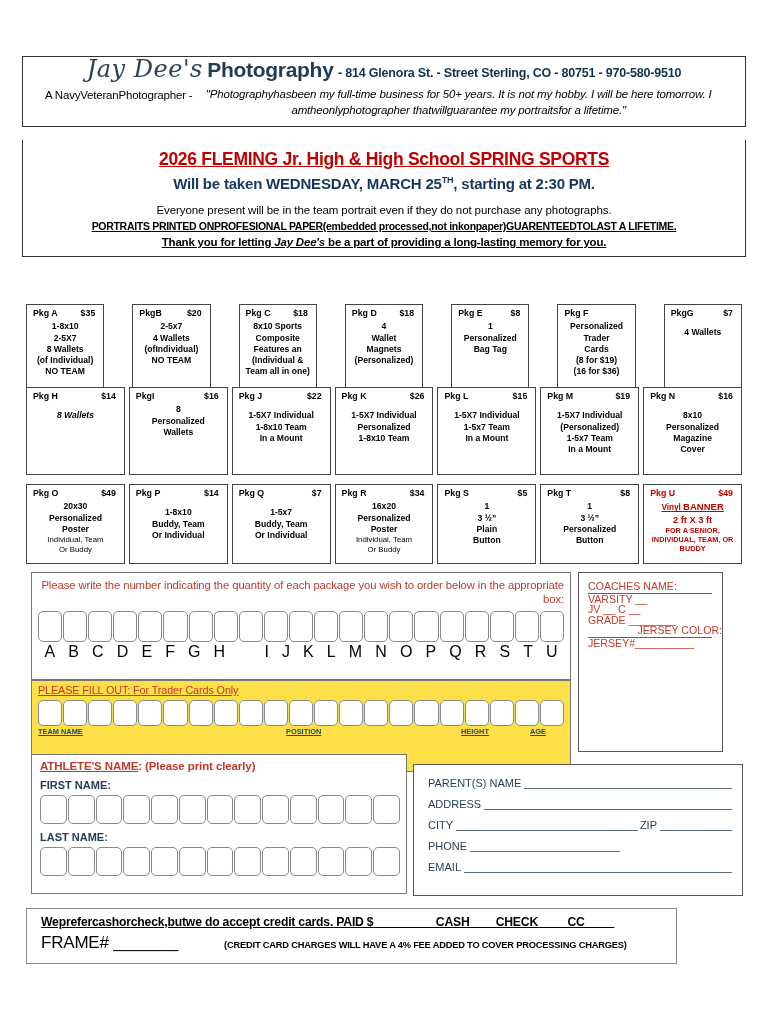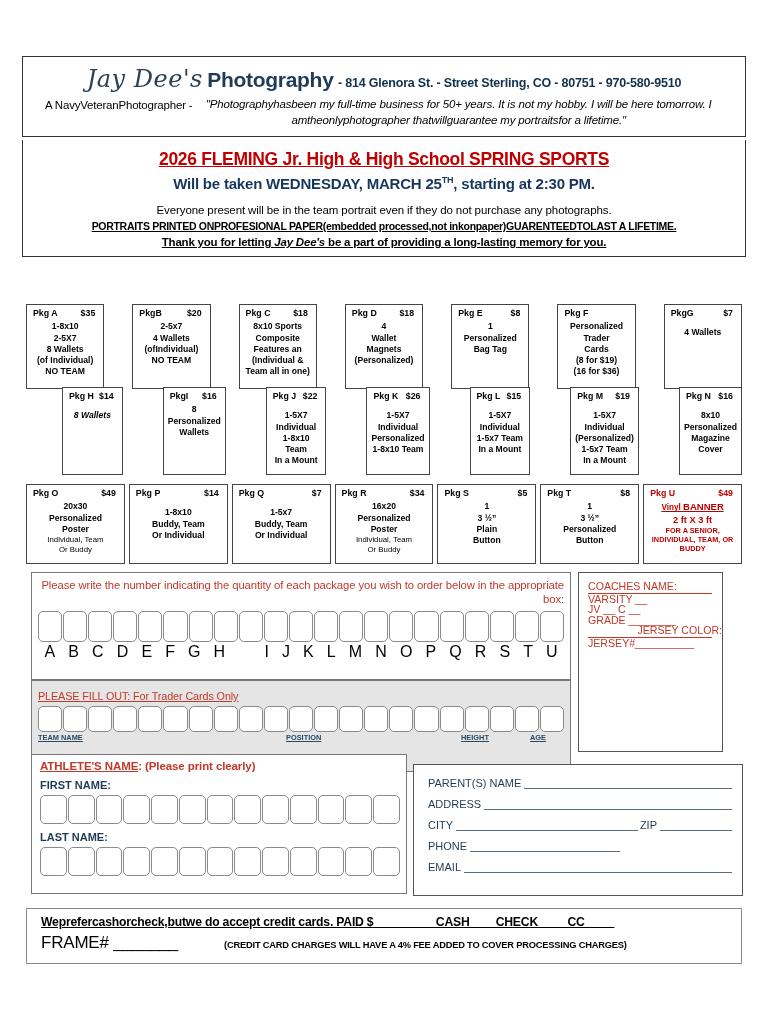--- a/index.html
+++ b/index.html
@@ -24,21 +24,21 @@
   }
 
   
   .header-box {
     position: absolute;
     left: 22px;
     top: 56px;
     width: 724px;
     border: 1.5px solid #333;
     box-sizing: border-box;
-    padding: 10px 8px 8px 8px;
+    padding: 0 8px 8px 8px;
   }
   .brand-line {
     text-align: center;
     white-space: nowrap;
     line-height: 1.05;
   }
   .brand-script {
     font-family: "DejaVu Serif", serif;
     font-style: italic;
     font-size: 24px;
@@ -145,21 +145,21 @@
     box-sizing: border-box;
     width: 99px;
     padding: 3px 4px 4px 4px;
     text-align: center;
     font-size: 8.6px;
     font-weight: bold;
     line-height: 1.30;
     background: #fff;
   }
   .pkg.r1 { height: 85px; }
-  .pkg.r2 { height: 88px; margin-left: 36px; }
+  .pkg.r2 { height: 88px; }
   .pkg.r3 { height: 80px; }
   .pkg-head {
     display: flex;
     justify-content: space-between;
     font-size: 8.8px;
     font-weight: bold;
     margin-bottom: 2px;
     padding: 0 2px;
   }
   .pkg-head .price { margin-right: 2px; }
@@ -222,22 +222,22 @@
   }
 
   .trader-box {
     position: absolute;
     left: 31px;
     top: 680px;
     width: 540px;
     height: 92px;
     border: 1.2px solid #777;
     box-sizing: border-box;
-    padding: 9px 6px 0 6px;
-    background: #e5e5e5;
+    padding: 3px 6px 0 6px;
+    background: #fde047;
   }
   .trader-title {
     color: #c0392b;
     font-size: 10.8px;
     text-decoration: underline;
     letter-spacing: -0.1px;
   }
   .cell.sm { height: 26px; }
   .trader-labels {
     position: relative;
@@ -339,21 +339,21 @@
   }
   .p-line .rule.short { flex: 0 0 150px; }
   .p-line .rule.zip { flex: 0 0 72px; }
   .p-line .lbl.zip { margin-left: 2px; margin-right: 3px; }
 
   
   .pay-box {
     position: absolute;
     left: 26px;
     top: 908px;
-    width: 716px;
+    width: 651px;
     height: 56px;
     border: 1.3px solid #888;
     box-sizing: border-box;
     padding: 6px 0 0 14px;
     background: #fff;
   }
   .pay-line1 {
     font-size: 12.2px;
     font-weight: bold;
     text-decoration: underline;

